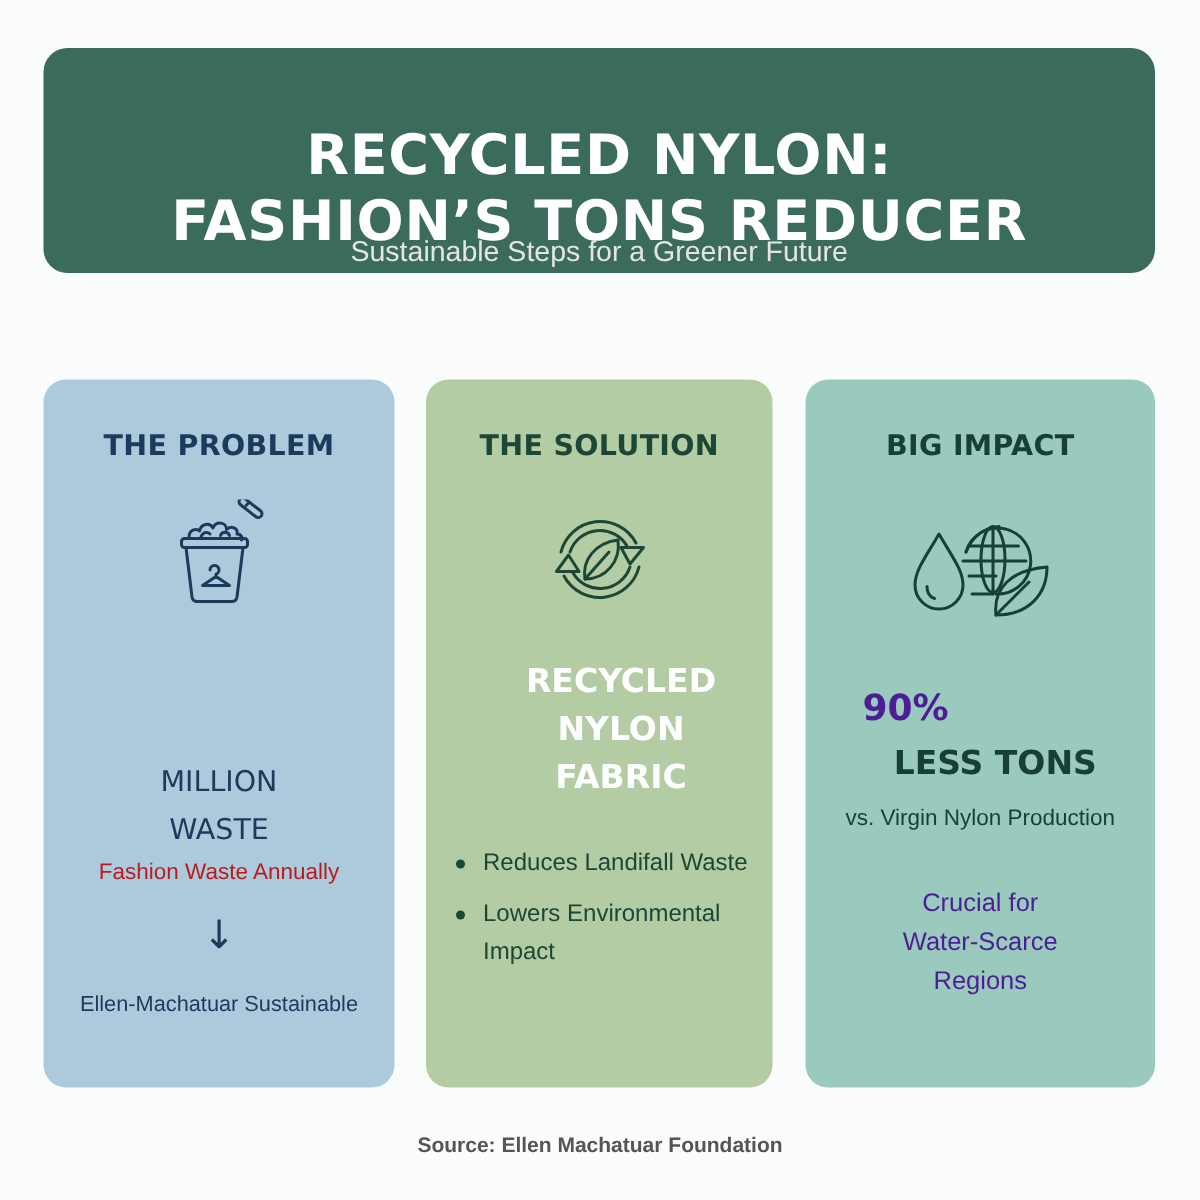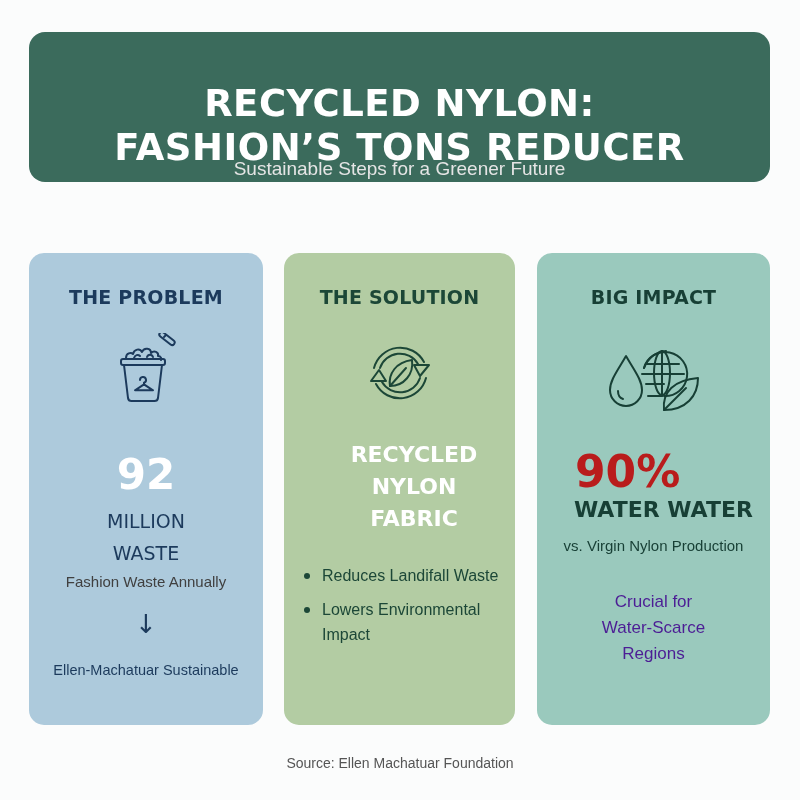--- a/index.html
+++ b/index.html
@@ -39,21 +39,21 @@
       position: absolute; left: 0; right: 0; top: 198px;
       font-weight: bold; font-size: 42px; color: #ffffff; line-height: 48px;
     }
     .problem .unit {
       position: absolute; left: 0; right: 0; top: 252px;
       font-weight: normal; font-size: 19px; line-height: 32px; color: #1c3a5c;
     }
     .problem .unit span { display: block; }
     .problem .desc {
       position: absolute; left: 0; right: 0; top: 320px;
-      font-family: "Liberation Sans", sans-serif; font-size: 15px; color: #404040;
+      font-family: "Liberation Sans", sans-serif; font-size: 15px; color: #b91c1c;
     }
     .problem .arrow {
       position: absolute; left: 0; right: 0; top: 356px;
       font-size: 26px; color: #1c3a5c;
     }
     .problem .source {
       position: absolute; left: 0; right: 0; top: 409px;
       font-family: "Liberation Sans", sans-serif; font-size: 14.5px; color: #1c3a5c;
     }
 
@@ -68,39 +68,39 @@
       font-family: "Liberation Sans", sans-serif; font-size: 16px; color: #1c4737; line-height: 25px;
     }
     .solution .bullets li { position: relative; padding-left: 20px; margin-bottom: 9px; }
     .solution .bullets li .dot {
       position: absolute; left: 2px; top: 10px; width: 6px; height: 6px; border-radius: 50%; background: #1c4737;
     }
 
     .impact .icon { top: 85px; width: 100px; height: 80px; }
     .impact .big-number {
       position: absolute; left: 38px; top: 198px;
-      font-weight: bold; font-size: 44px; color: #b91c1c; line-height: 42px;
+      font-weight: bold; font-size: 24px; color: #4c1d95; line-height: 42px;
     }
     .impact .unit {
       position: absolute; left: 0; right: 0; top: 244px; padding-left: 20px;
       font-weight: bold; font-size: 22px; color: #173f35;
     }
     .impact .desc {
       position: absolute; left: 0; right: 0; top: 284px;
       font-family: "Liberation Sans", sans-serif; font-size: 15px; color: #173f35;
     }
     .impact .note {
       position: absolute; left: 0; right: 0; top: 336px;
       font-family: "Liberation Sans", sans-serif; font-size: 17px; line-height: 26px; color: #4c1d95;
     }
     .impact .note span { display: block; }
 
     .footer-source {
       position: absolute; left: 0; right: 0; top: 755px; text-align: center;
-      font-family: "Liberation Sans", sans-serif; font-size: 14px; color: #555555;
+      font-family: "Liberation Sans", sans-serif; font-size: 14px; color: #555555; font-weight: bold;
     }
   </style>
 </head>
 <body>
 
 <div class="header">
   <div class="title">
     <span>RECYCLED NYLON:</span>
     <span>FASHION’S TONS REDUCER</span>
   </div>
@@ -117,21 +117,20 @@
     <path d="M12 25 c0 -5 5 -6 7 -4 c1 -5 7 -6 9 -2 c2 -5 9 -4 9 1 c3 -3 8 -1 7 3 c3 0 4 3 3 4"></path>
     <path d="M20 25 c1 -3 4 -4 6 -2"></path>
     <path d="M33 24 c1 -3 5 -3 6 0"></path>
 
     <rect x="7" y="26" width="44" height="6" rx="2"></rect>
 
     <path d="M10 32 l4 33 q0.5 3 3.5 3 h23 q3 0 3.5 -3 l4 -33"></path>
 
     <path d="M26 47 a3 3 0 1 1 4 2.8 v1.5 l-9 6 h18 l-9 -6"></path>
   </svg>
-  <div class="big-number">92</div>
   <div class="unit">
     <span>MILLION</span>
     <span>WASTE</span>
   </div>
   <div class="desc">Fashion Waste Annually</div>
   <div class="arrow">↓</div>
   <div class="source">Ellen-Machatuar Sustainable</div>
 </div>
 
 <div class="card solution">
@@ -175,21 +174,21 @@
     <path d="M58 13 V58"></path>
     <path d="M42 26 H75"></path>
     <path d="M38 36 H80"></path>
     <path d="M42 46 H60"></path>
     <path d="M44 58 H58"></path>
 
     <path d="M60 72 C58 54 70 42 94 40 C94 58 82 72 60 72 Z"></path>
     <path d="M60 72 L82 50"></path>
   </svg>
   <div class="big-number">90%</div>
-  <div class="unit">WATER WATER</div>
+  <div class="unit">LESS TONS</div>
   <div class="desc">vs. Virgin Nylon Production</div>
   <div class="note">
     <span>Crucial for</span>
     <span>Water-Scarce</span>
     <span>Regions</span>
   </div>
 </div>
 
 <div class="footer-source">Source: Ellen Machatuar Foundation</div>
 

